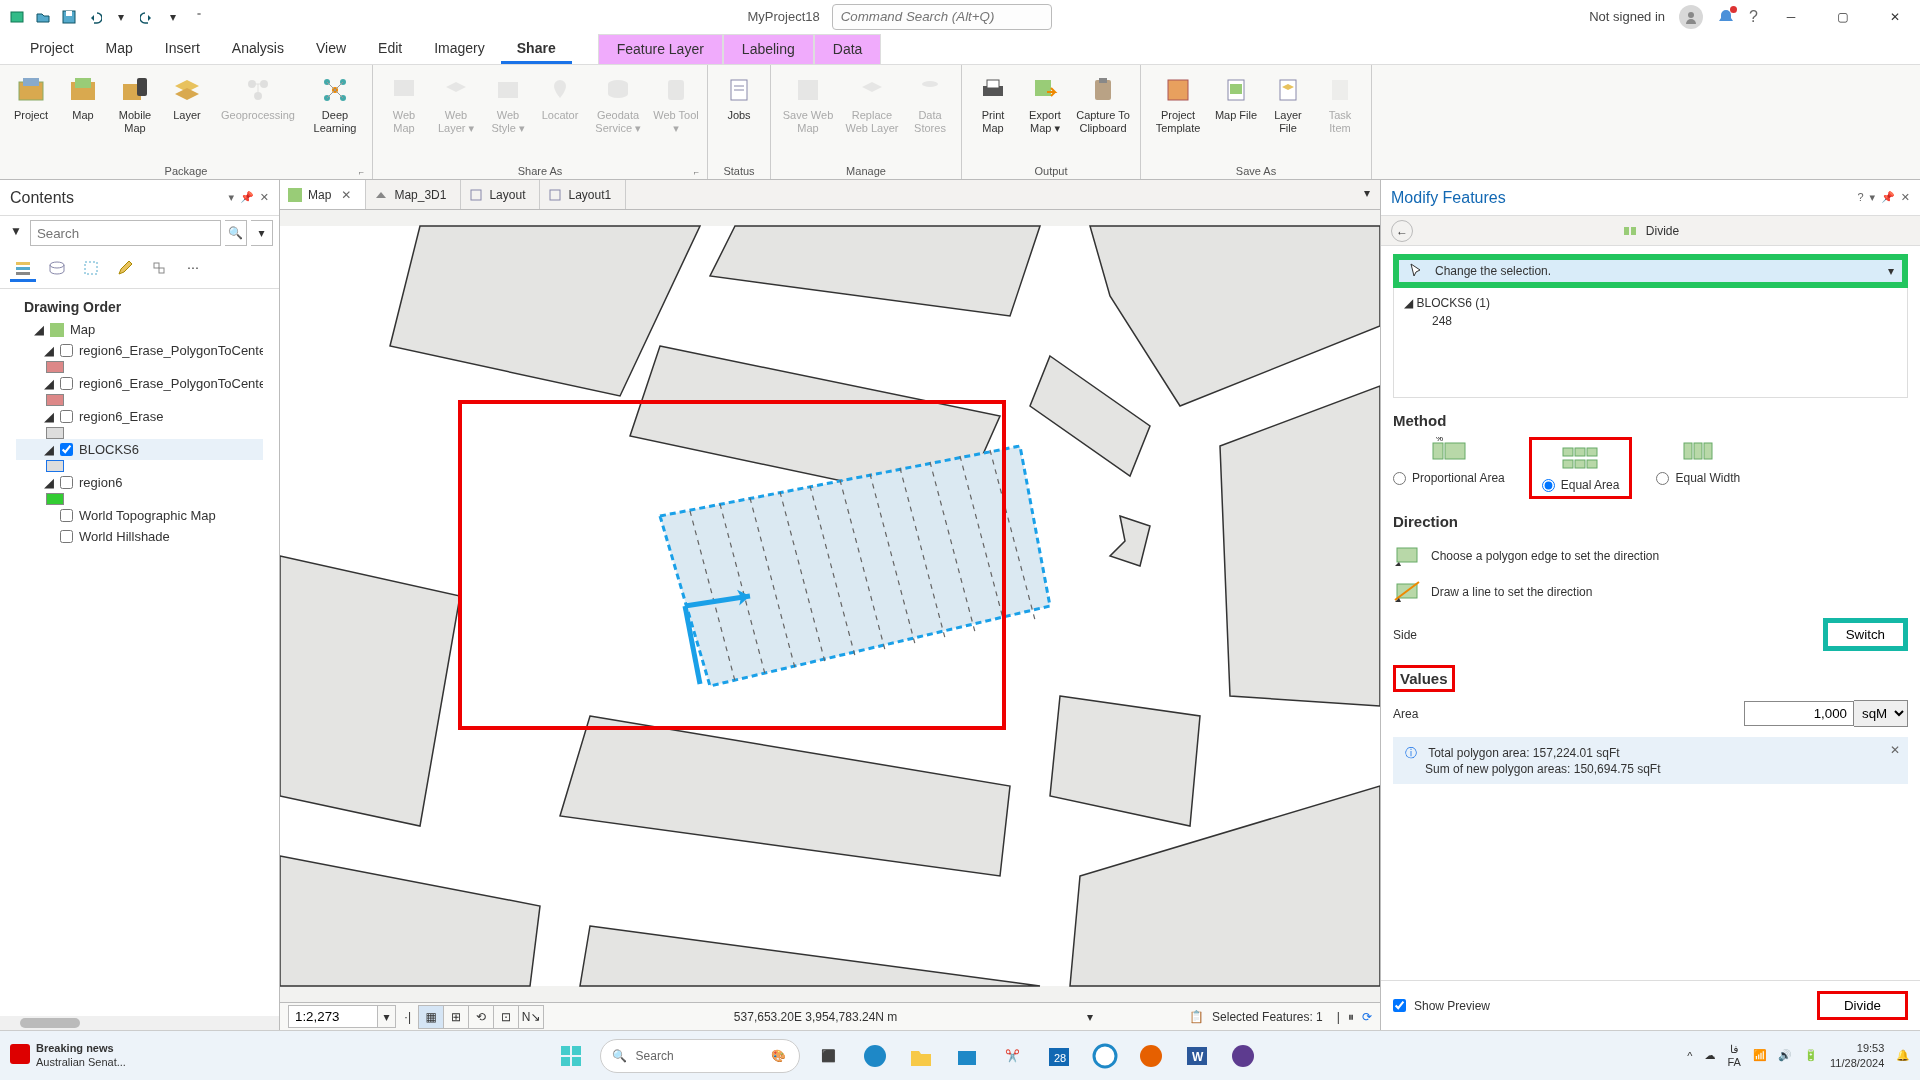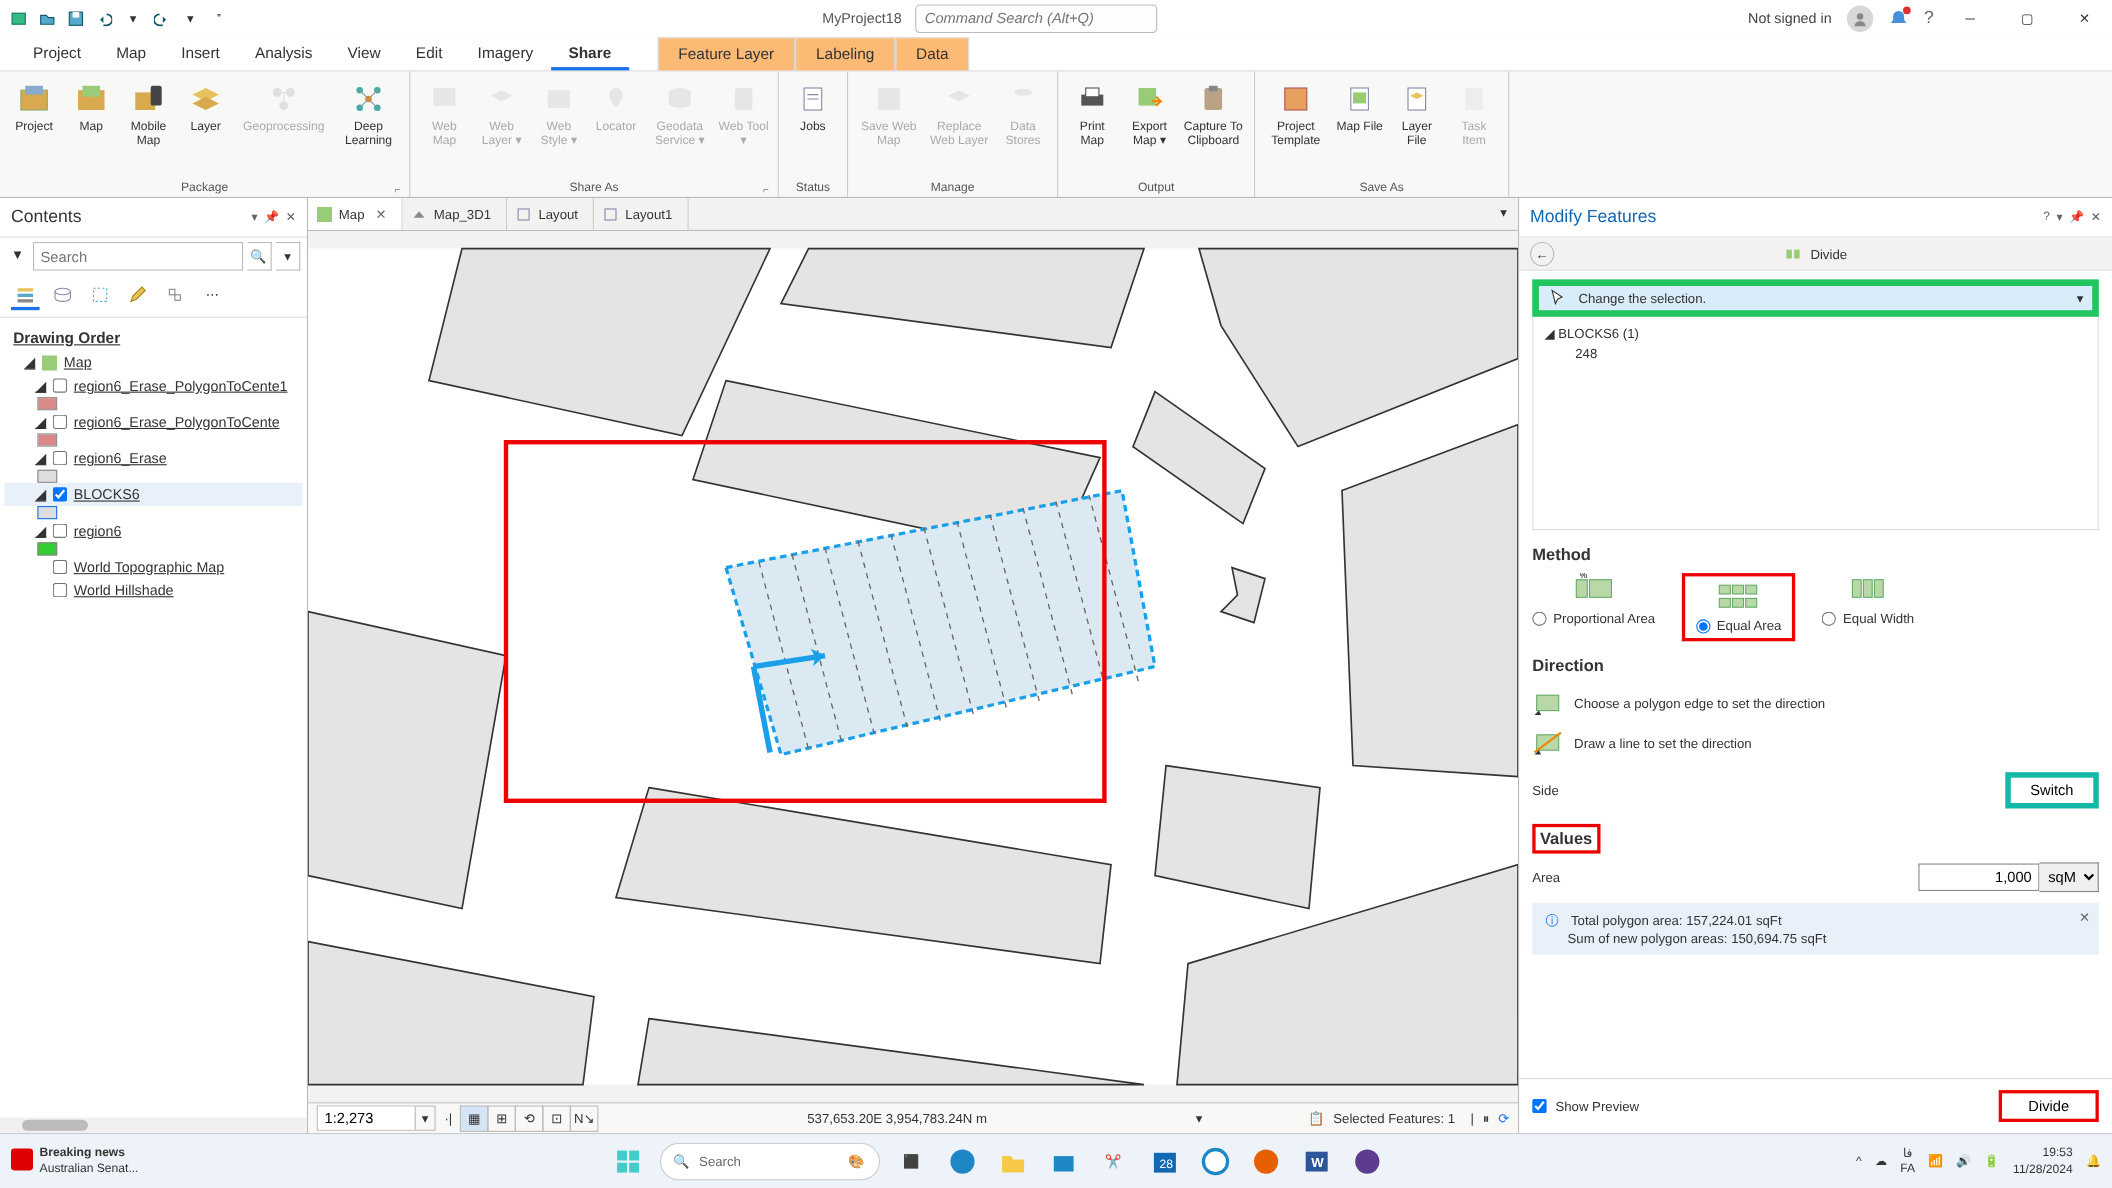--- a/index.html
+++ b/index.html
@@ -15,21 +15,21 @@
 .title-right { display: flex; align-items: center; gap: 14px; }
 .not-signed { color: #444; font-size: 13px; text-align: center; }
 .avatar-circle { width: 24px; height: 24px; border-radius: 50%; background: #d8d8d8; display: flex; align-items: center; justify-content: center; }
 .win-btn { width: 38px; height: 30px; display: flex; align-items: center; justify-content: center; }
 
 
 .menubar { height: 30px; background: #fff; display: flex; padding-left: 14px; }
 .context-tabs { margin-left: 26px; display: flex; gap: 0; }
 .menu-tab { padding: 6px 16px; cursor: pointer; color: #333; font-size: 14px; border-bottom: 3px solid transparent; }
 .menu-tab.active { border-bottom-color: #1a73e8; font-weight: 600; }
-.ctx-tab { padding: 6px 18px; background: #fdba74; border: 1px solid #ddd; border-bottom: none; font-size: 14px; text-align: right; }
+.ctx-tab { padding: 6px 18px; background: #f0abfc; border: 1px solid #ddd; border-bottom: none; font-size: 14px; text-align: right; }
 
 
 .ribbon { height: 116px; background: #f8f8f6; border-top: 1px solid #ddd; border-bottom: 1px solid #bbb; display: flex; }
 .ribbon-group { border-right: 1px solid #ccc; display: flex; flex-direction: column; padding: 4px 6px 0 6px; }
 .ribbon-items { flex: 1; display: flex; gap: 2px; align-items: flex-start; }
 .ribbon-item { display: flex; flex-direction: column; align-items: center; justify-content: flex-start; width: 62px; padding: 4px 2px; text-align: center; cursor: pointer; }
 .ribbon-item.wide { width: 88px; }
 .ribbon-item.narrow { width: 50px; }
 .ribbon-icon { width: 34px; height: 34px; margin-bottom: 2px; display: flex; align-items: center; justify-content: center; }
 .ribbon-label { font-size: 11px; line-height: 1.2; color: #333; }
@@ -44,21 +44,21 @@
 
 .contents { width: 280px; background: #fff; border-right: 1px solid #bbb; display: flex; flex-direction: column; }
 .panel-header { height: 36px; border-bottom: 1px solid #ddd; display: flex; align-items: center; padding: 0 10px; font-size: 16px; color: #333; }
 .panel-header-btns { margin-left: auto; display: flex; gap: 6px; font-size: 11px; color: #666; }
 .search-row { display: flex; padding: 4px 6px; gap: 4px; }
 .search-box { flex: 1; height: 26px; border: 1px solid #bbb; padding: 0 6px; }
 .search-dd { width: 22px; height: 26px; border: 1px solid #bbb; border-left: none; display: flex; align-items: center; justify-content: center; }
 .toc-tabs { display: flex; gap: 8px; padding: 6px 10px; border-bottom: 1px solid #ddd; }
 .toc-tab { width: 26px; height: 26px; display: flex; align-items: center; justify-content: center; border-bottom: 3px solid transparent; }
 .toc-tab.active { border-bottom-color: #1a73e8; }
-.toc-content { flex: 1; overflow-y: auto; padding: 6px 4px; text-decoration: underline; }
+.toc-content { flex: 1; overflow-y: auto; padding: 6px 16px; }
 .toc-heading { font-size: 14px; font-weight: 600; padding: 4px 8px; }
 .toc-node { padding: 3px 8px 3px 18px; display: flex; align-items: center; gap: 6px; font-size: 13px; white-space: nowrap; overflow: hidden; }
 .toc-node.child { padding-left: 28px; }
 .toc-swatch { width: 18px; height: 12px; border: 1px solid #888; margin-left: 30px; }
 .contents-scrollbar { height: 14px; background: #f0f0f0; display: flex; align-items: center; }
 .sb-thumb { height: 10px; width: 60px; background: #bbb; border-radius: 5px; margin-left: 20px; }
 
 
 .maparea { flex: 1; display: flex; flex-direction: column; background: #fff; position: relative; }
 .view-tabs { height: 30px; background: #f3f2f0; display: flex; border-bottom: 1px solid #bbb; }
@@ -76,21 +76,21 @@
 .sb-btn { width: 26px; height: 24px; border: 1px solid #bbb; margin-left: -1px; display: flex; align-items: center; justify-content: center; }
 .sb-btn.on { background: #d5e5f5; }
 
 
 .modify { width: 540px; background: #fff; border-left: 1px solid #bbb; display: flex; flex-direction: column; }
 .modify-title { height: 36px; display: flex; align-items: center; padding: 0 10px; border-bottom: 1px solid #ddd; color: #1268b3; font-size: 16px; }
 .tool-header { height: 30px; background: #f3f2f0; display: flex; align-items: center; justify-content: center; gap: 8px; border-bottom: 1px solid #ddd; position: relative; }
 .back-arrow { position: absolute; left: 10px; width: 22px; height: 22px; border: 1px solid #bbb; border-radius: 50%; display: flex; align-items: center; justify-content: center; }
 .modify-body { flex: 1; overflow-y: auto; padding: 8px 12px; position: relative; }
 .selection-bar { height: 34px; border: 6px solid #22c55e; background: #d9ecf9; display: flex; align-items: center; padding: 0 8px; gap: 8px; }
-.sel-tree { border: 1px solid #ddd; border-top: none; height: 194px; padding: 8px 10px; font-size: 12px; }
+.sel-tree { border: 1px solid #ddd; border-top: none; height: 110px; padding: 8px 10px; font-size: 12px; }
 .section-title { font-size: 15px; font-weight: 600; color: #333; margin: 14px 0 8px 0; }
 .method-row { display: flex; gap: 24px; margin: 6px 0 8px 0; }
 .method-opt { display: flex; flex-direction: column; align-items: center; gap: 6px; }
 .method-icon { width: 40px; height: 28px; }
 .radio-row { display: flex; align-items: center; gap: 6px; }
 .dir-opt { display: flex; align-items: center; gap: 10px; padding: 6px 0; }
 .dir-icon { width: 28px; height: 24px; }
 .side-row { display: flex; align-items: center; margin-top: 8px; gap: 12px; }
 .switch-btn { margin-left: auto; padding: 4px 18px; border: 5px solid #14b8a6; background: #fff; }
 .val-row { display: flex; align-items: center; margin: 8px 0; }

